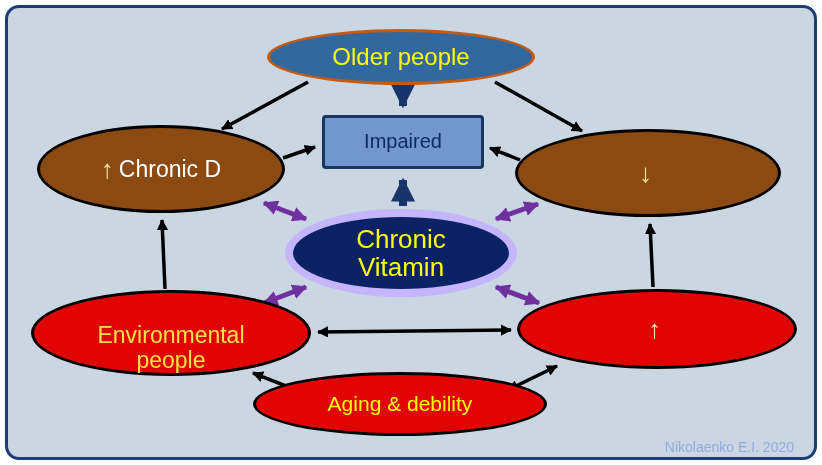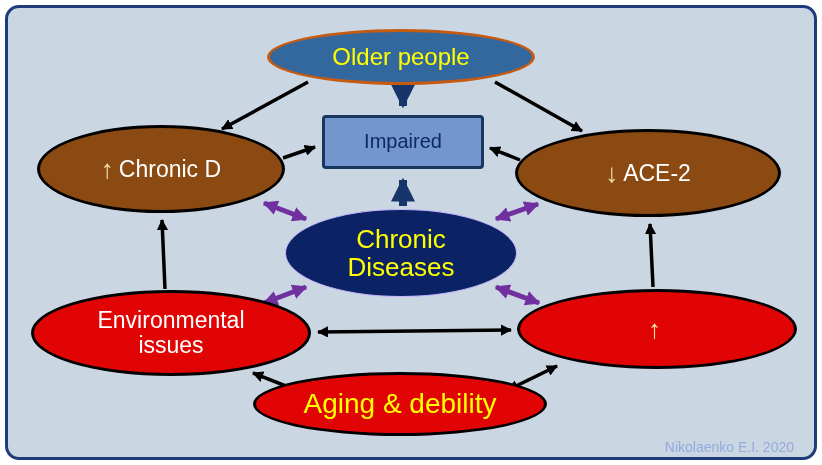--- a/index.html
+++ b/index.html
@@ -11,25 +11,25 @@
         text-align:center;font-weight:normal;z-index:2;box-sizing:border-box;line-height:1.08;}
   .ellipse{border-radius:50%;}
   .node-older{left:267px;top:29px;width:268px;height:56px;background:#33689e;
               border:3px solid #c55a11;color:#ffff00;font-size:24px;}
   .node-impaired{left:322px;top:115px;width:162px;height:54px;background:#7396cf;
                  border:3px solid #17375e;border-radius:4px;color:#0d2a66;font-size:20px;}
   .node-brown{background:#8a4a12;border:3px solid #000;color:#ffffff;font-size:23px;}
   .node-vitd{left:37px;top:125px;width:248px;height:88px;}
   .node-ace2{left:515px;top:129px;width:266px;height:88px;}
   .node-chronic{left:285px;top:209px;width:232px;height:88px;background:#0b2265;
-                border:1px solid #c4b5fd;color:#ffff00;font-size:26px;align-items:center;}
+                border:8px solid #c4b5fd;color:#ffff00;font-size:26px;align-items:center;}
   .node-red{background:#e00404;border:3px solid #000;font-size:23px;}
-  .node-env{left:31px;top:290px;width:280px;height:86px;color:#ffffff;}
+  .node-env{left:31px;top:290px;width:280px;height:86px;color:#fde047;justify-content:flex-end;}
   .node-comorb{left:517px;top:289px;width:280px;height:80px;color:#ffc000;}
-  .node-aging{left:253px;top:372px;width:294px;height:64px;color:#ffff00;font-size:28px;}
+  .node-aging{left:253px;top:372px;width:294px;height:64px;color:#ffff00;font-size:21px;}
   .updown{color:#efe0a8;margin-right:5px;font-size:26px;}
   .row{display:flex;align-items:center;justify-content:center;}
   .watermark{position:absolute;right:28px;bottom:10px;z-index:3;color:#5b7fd6;opacity:.5;
              font-size:14px;font-weight:normal;}
 </style>
 </head>
 <body>
 
 <div class="stage">
   <div class="frame"></div>
@@ -78,32 +78,31 @@
   <div class="node ellipse node-brown node-vitd">
     <div class="row">
       <span class="updown">↑</span>
       <span>Chronic D</span>
     </div>
   </div>
 
   <div class="node ellipse node-brown node-ace2">
     <div class="row">
       <span class="updown">↓</span>
-      <span>ACE-2</span>
     </div>
   </div>
 
   <div class="node ellipse node-chronic">
     <div>Chronic</div>
-    <div>Diseases</div>
+    <div>Vitamin</div>
   </div>
 
   <div class="node ellipse node-red node-env">
     <div>Environmental</div>
-    <div>issues</div>
+    <div>people</div>
   </div>
 
   <div class="node ellipse node-red node-comorb">
     <div class="row">
       <span class="updown">↑</span>
     </div>
   </div>
 
   <div class="node ellipse node-red node-aging">
     <span>Aging &amp; debility</span>

